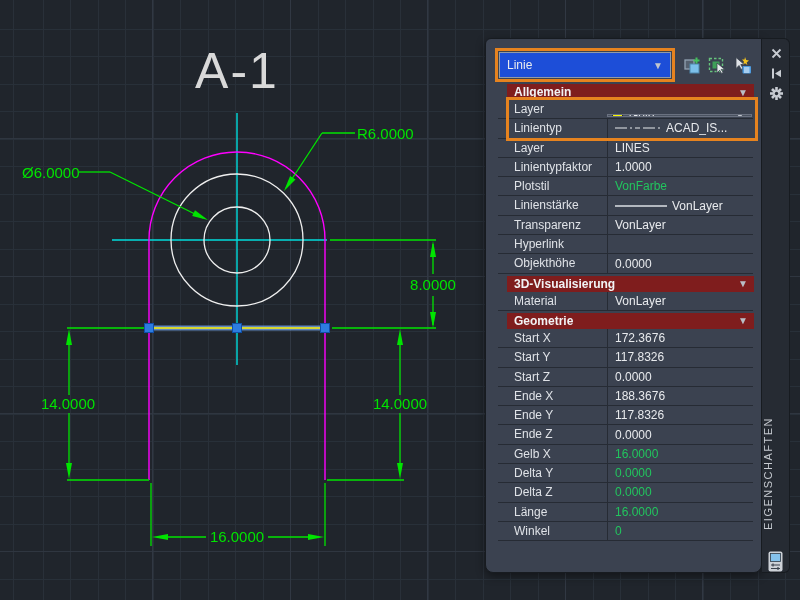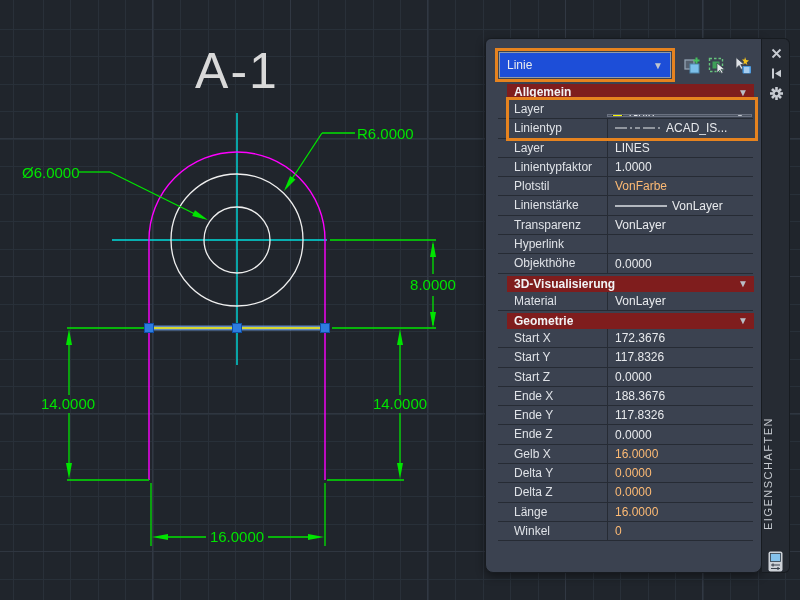--- a/index.html
+++ b/index.html
@@ -40,21 +40,21 @@
     align-items:center;justify-content:space-between;padding:0 6px 0 7px;margin-top:2px;}
   .sec-header:first-child{margin-top:0;}
   .sec-title{color:#F2F3F5;font-size:12px;font-weight:bold;line-height:16px;}
   .sec-chev{color:#B9BEC6;font-size:10px;}
   .prow{display:flex;height:19.3px;margin:0 10px 0 12px;border-bottom:1px solid #262B34;
     font-size:12px;color:#DFE2E7;}
   .prow:first-child{border-top:1px solid #262B34;}
   .plabel{flex:0 0 109px;padding-left:16px;line-height:18px;overflow:hidden;white-space:nowrap;}
   .pvalue{flex:1;border-left:1px solid #262B34;padding-left:7px;line-height:18px;color:#E8EAED;
     display:flex;align-items:center;overflow:hidden;white-space:nowrap;}
-  .pvalue.muted{color:#fdba74;}
+  .pvalue.muted{color:#22c55e;}
   .pvalue .glyph{margin-right:5px;flex:0 0 auto;}
   .combo{background:#4A5260;border:1px solid #6A7180;margin:14px 1px 1px 0;padding-left:4px;
     justify-content:flex-start;position:relative;}
   .combo .chev{position:absolute;right:6px;color:#C2C7CE;font-size:10px;}
   .swatch{display:inline-block;width:11px;height:11px;background:#F8F800;
     border:1px solid #20242A;margin-right:6px;flex:0 0 auto;}
   .hl-rows{position:absolute;left:20px;top:58px;width:252px;height:44px;
     border:3px solid #E6831F;pointer-events:none;}
 </style>
 </head>

